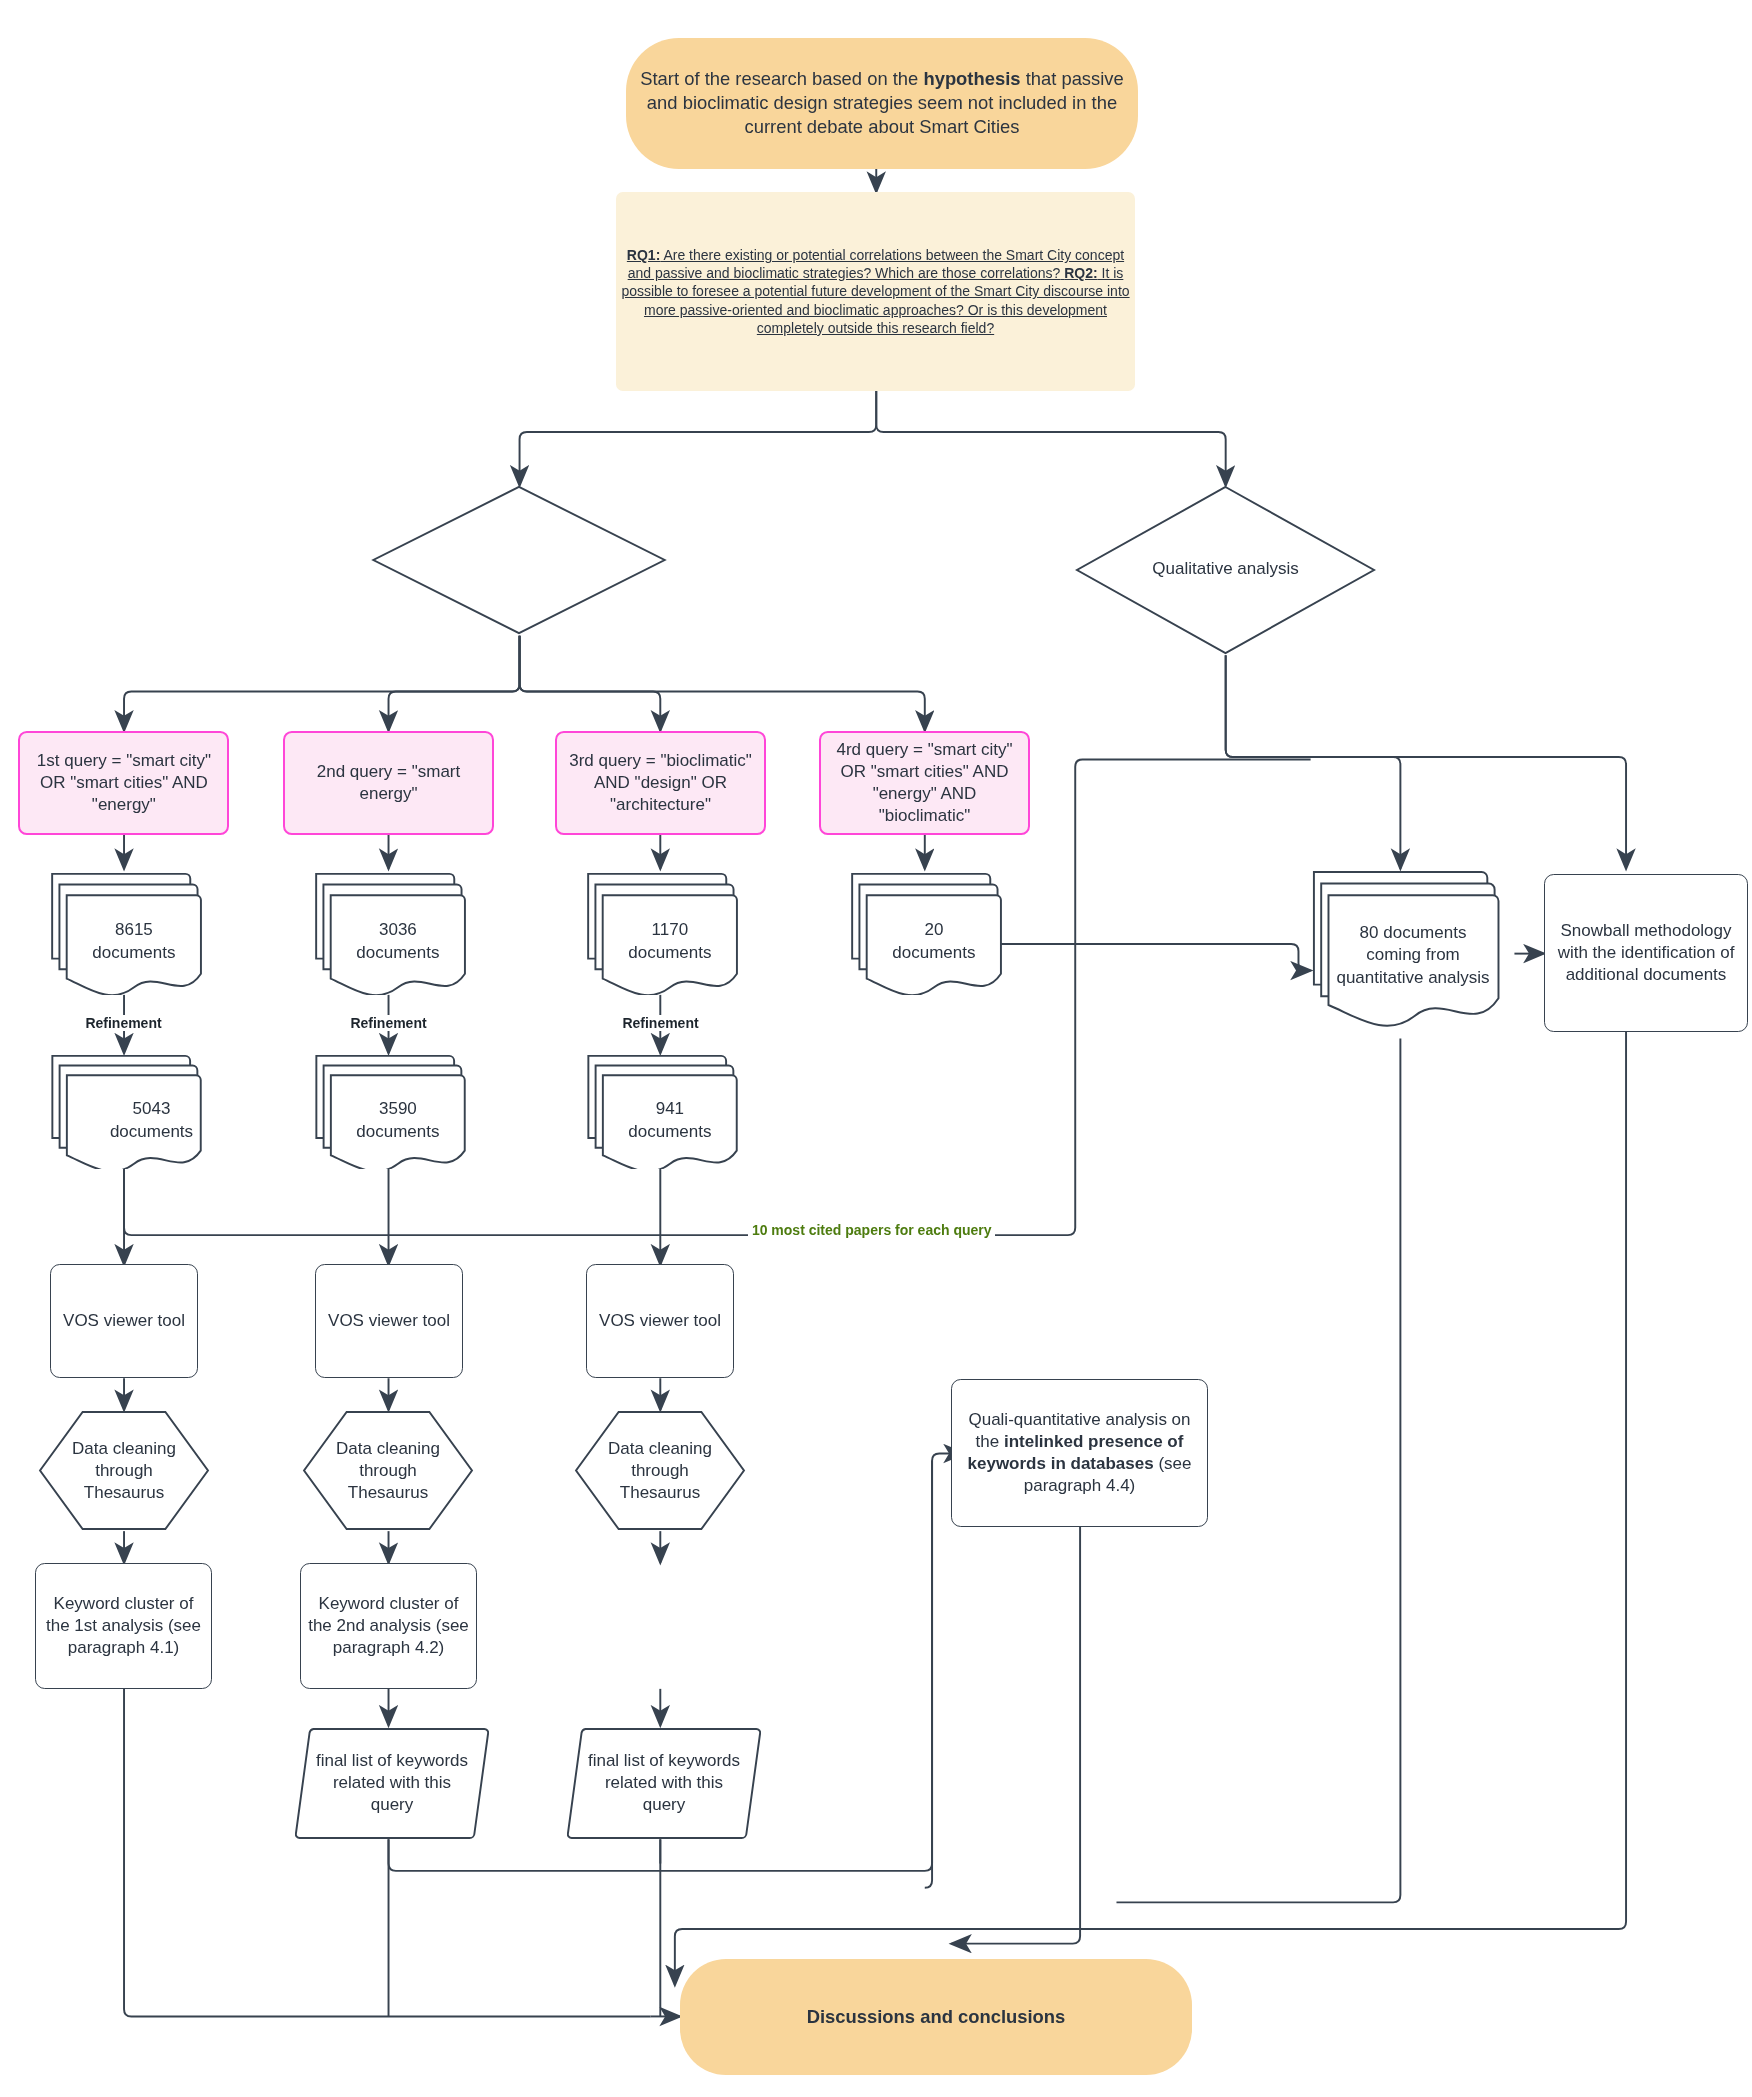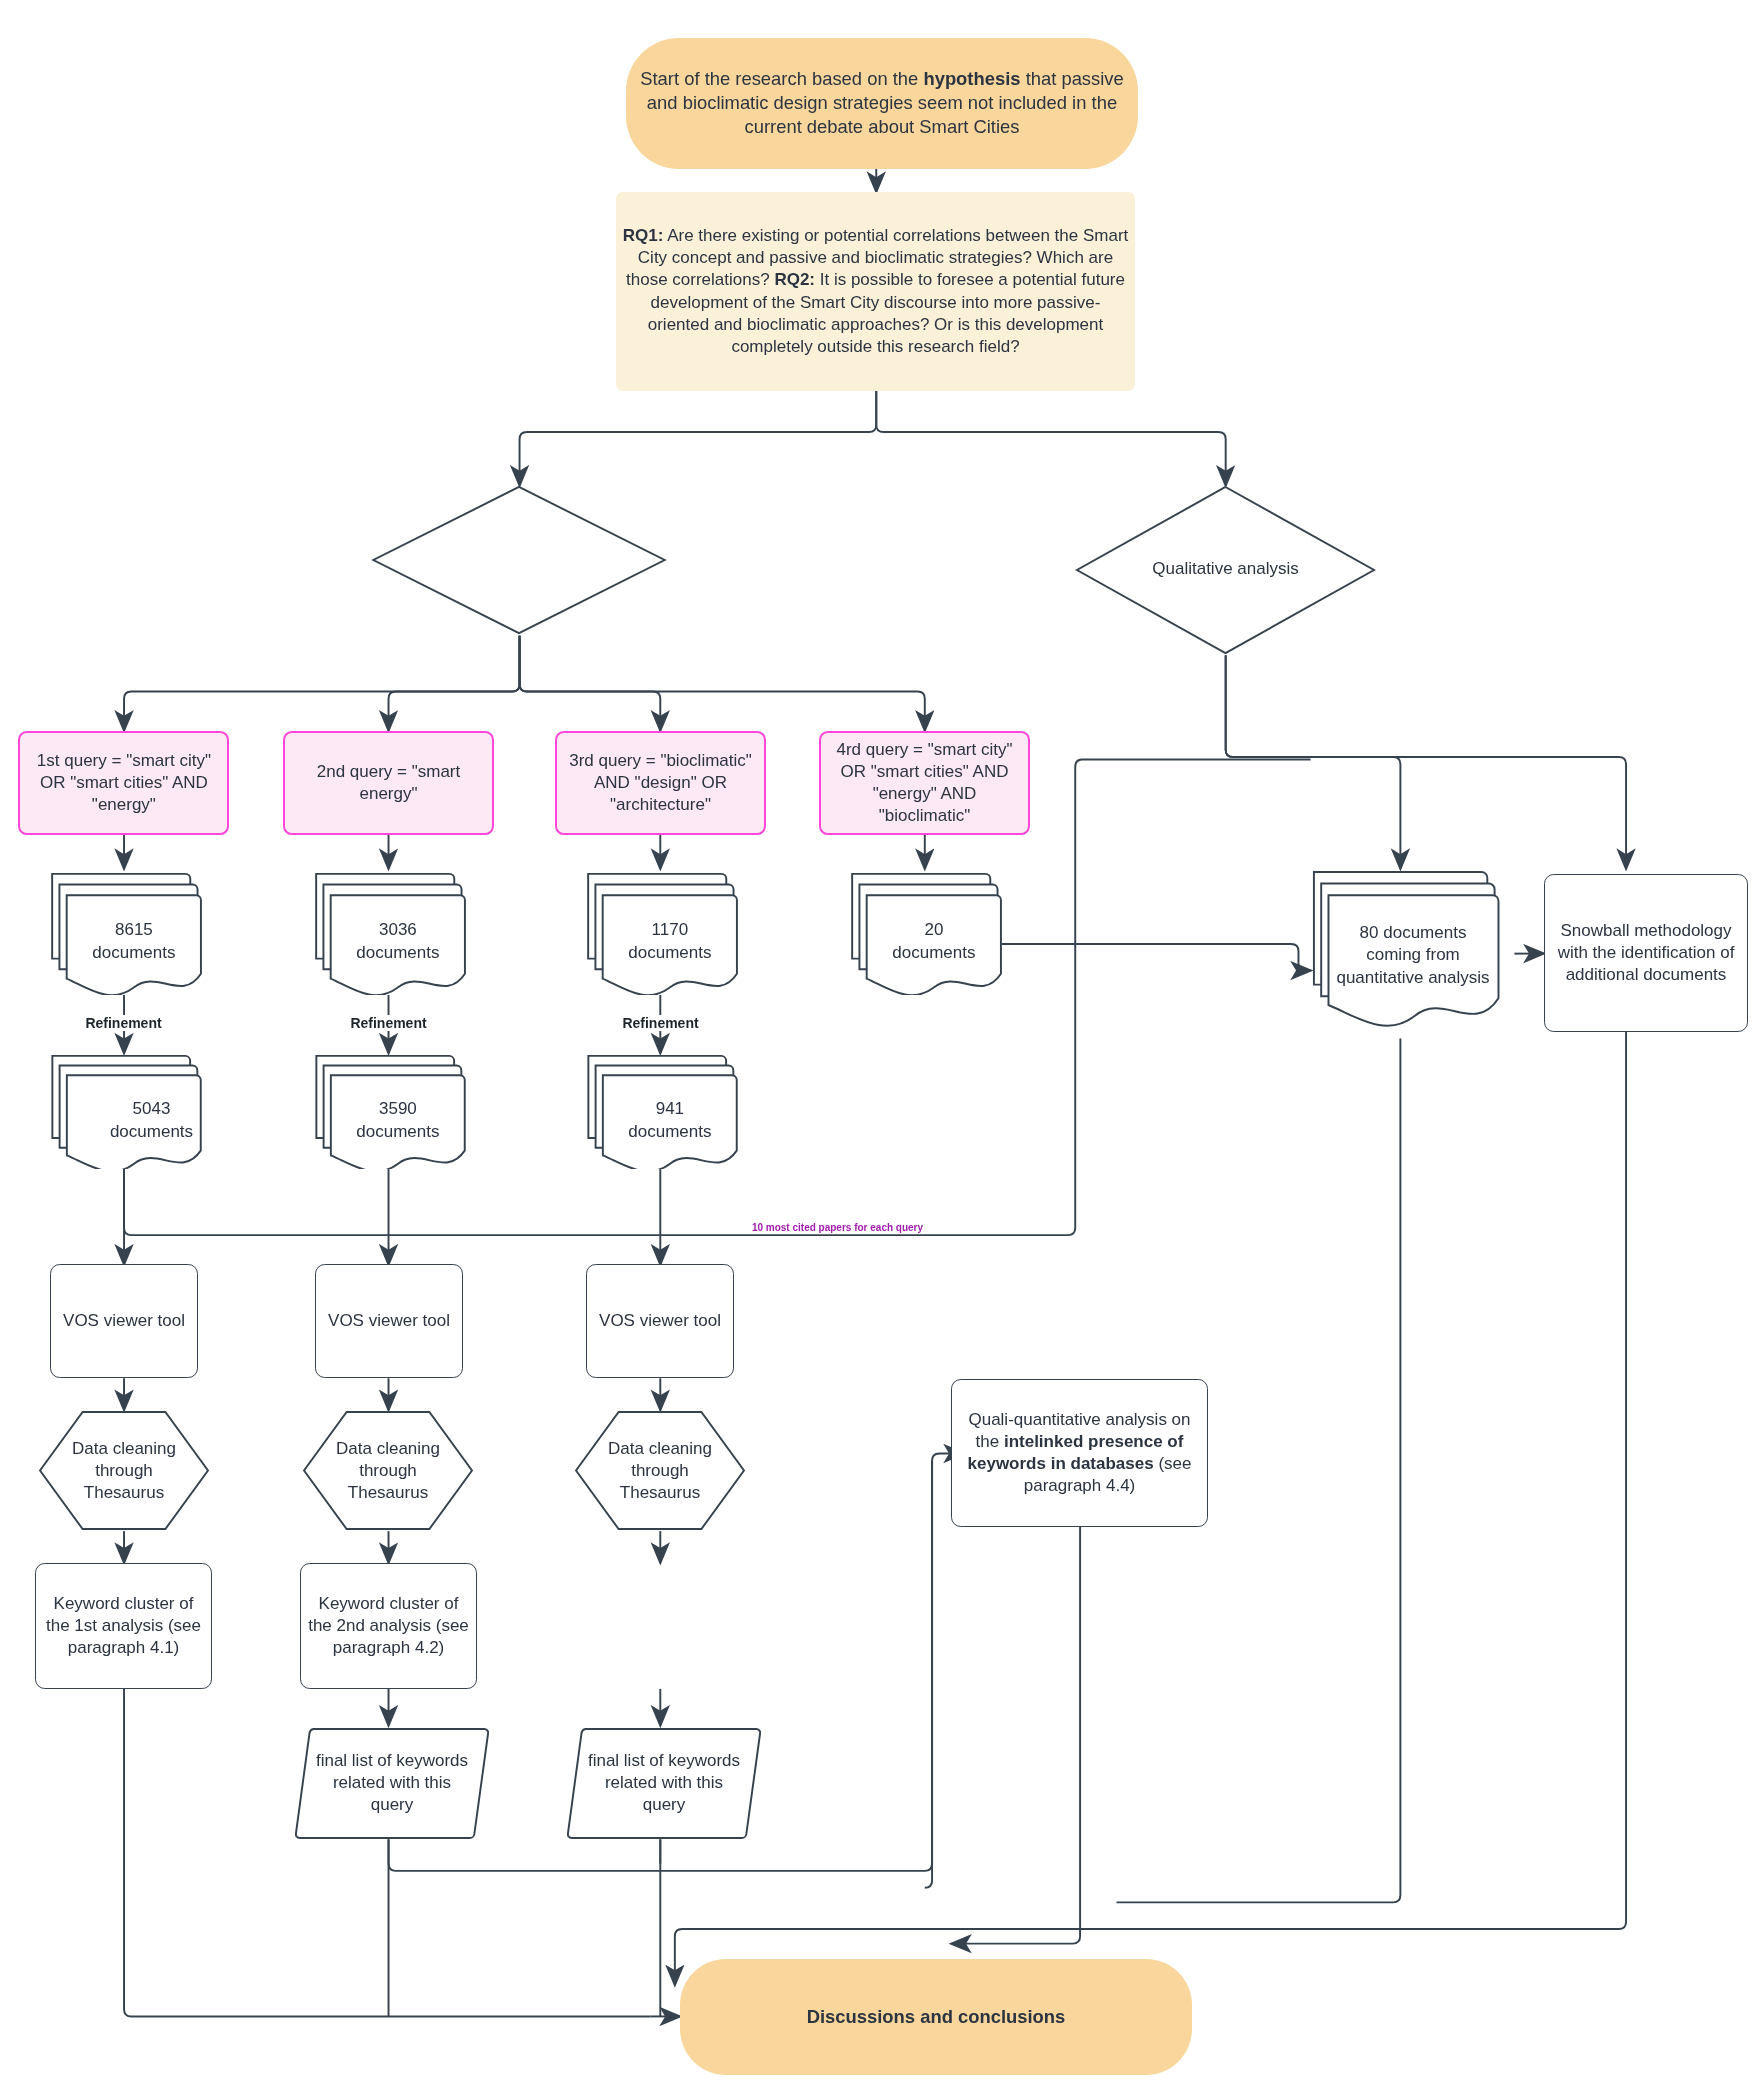--- a/index.html
+++ b/index.html
@@ -6,27 +6,27 @@
   body{font-family:"Liberation Sans","DejaVu Sans",sans-serif;}
   #stage{position:relative;width:1753px;height:2097px;background:#fff;overflow:hidden;}
   svg#wires{position:absolute;left:0;top:0;width:1753px;height:2097px;}
   .node{position:absolute;box-sizing:border-box;display:flex;align-items:center;
         justify-content:center;text-align:center;color:#2b3440;}
   .txt{display:block;width:100%;padding:0 4.9px;line-height:1.30;}
   
   .term{background:#f9d69b;border-radius:46px;font-size:18.4px;}
   .term.big{border-radius:53px;}
   
-  .rq{background:#fbf1d9;border-radius:6.8px;font-size:17px;}
+  .rq{background:#fbf1d9;border-radius:6.8px;font-size:14px;text-decoration:underline;}
   
   .query{background:#fde8f5;border:2.9px solid #ff46d8;border-radius:8.7px;font-size:17px;}
   
   .proc{background:#fff;border:1.9px solid #37424f;border-radius:9.7px;font-size:17px;}
   
-  .edgelabel{position:absolute;background:#fff;font-size:10px;font-weight:bold;color:#a21caf;
+  .edgelabel{position:absolute;background:#fff;font-size:14px;font-weight:bold;color:#4d7c0f;
              padding:0 3.9px;white-space:nowrap;}
   .refine{position:absolute;background:#fff;font-size:14px;font-weight:bold;color:#1d252d;
           white-space:nowrap;text-align:center;}
   
   .shapewrap{position:absolute;}
   .shapewrap > svg{position:absolute;left:0;top:0;}
   .shapewrap > .label{position:absolute;display:flex;align-items:center;justify-content:center;
         text-align:center;color:#2b3440;font-size:17px;line-height:1.30;}
   .small{font-size:14px;}
   b{font-weight:bold;}

